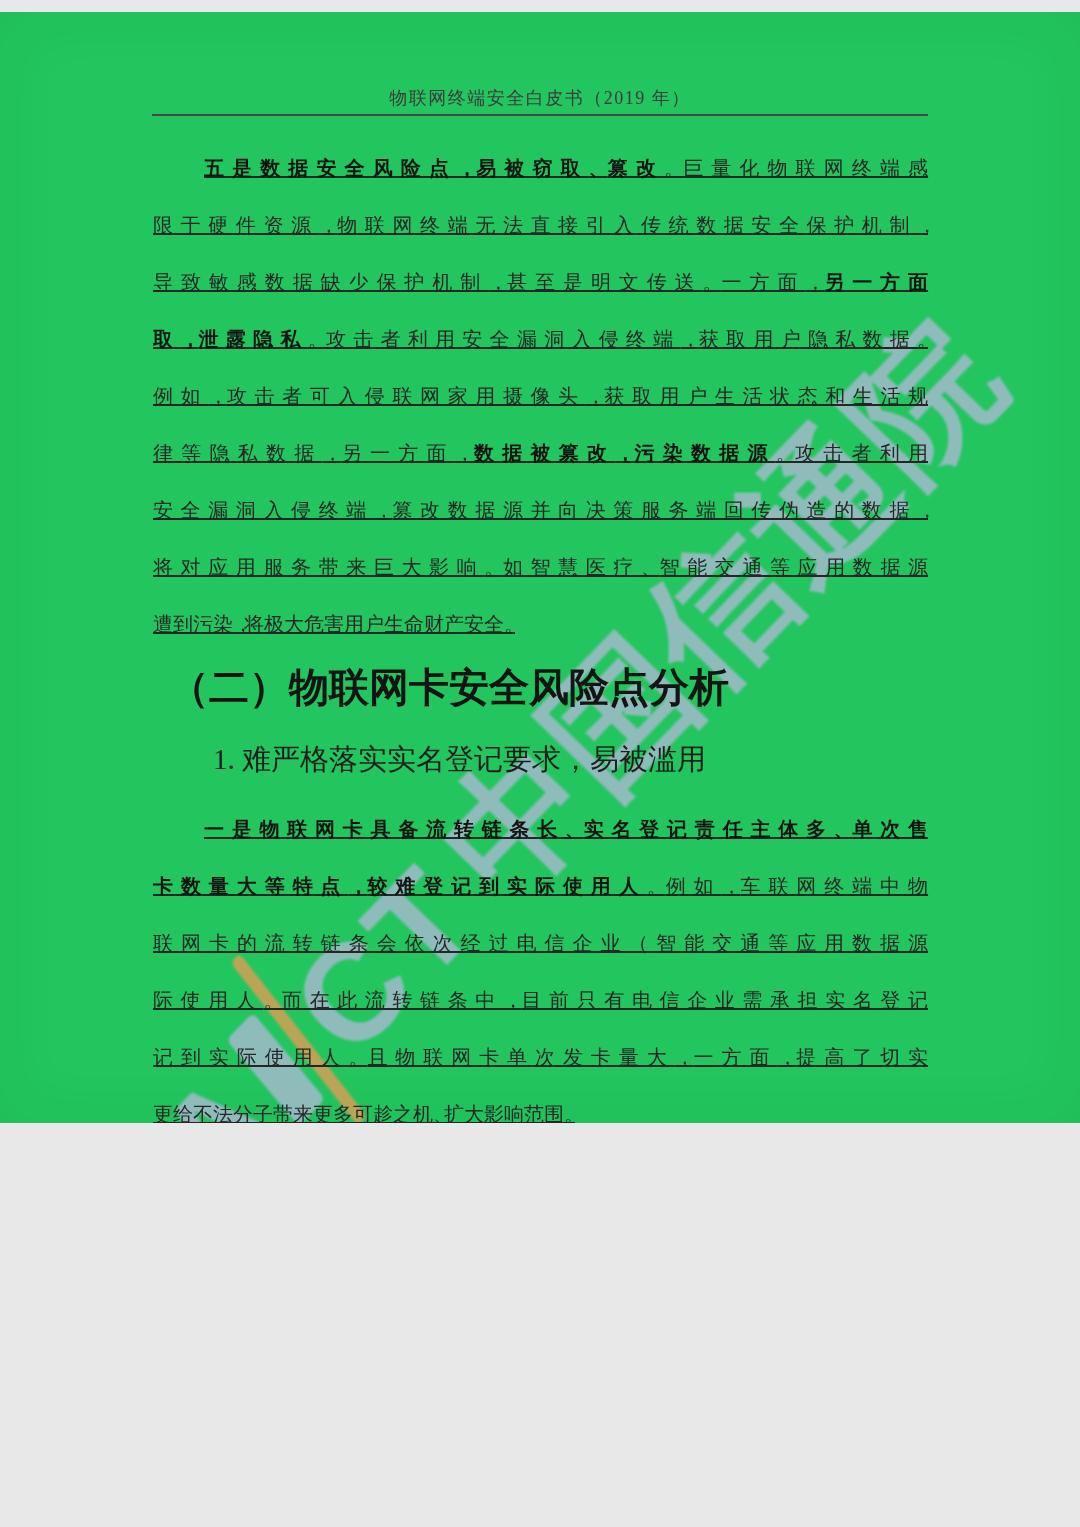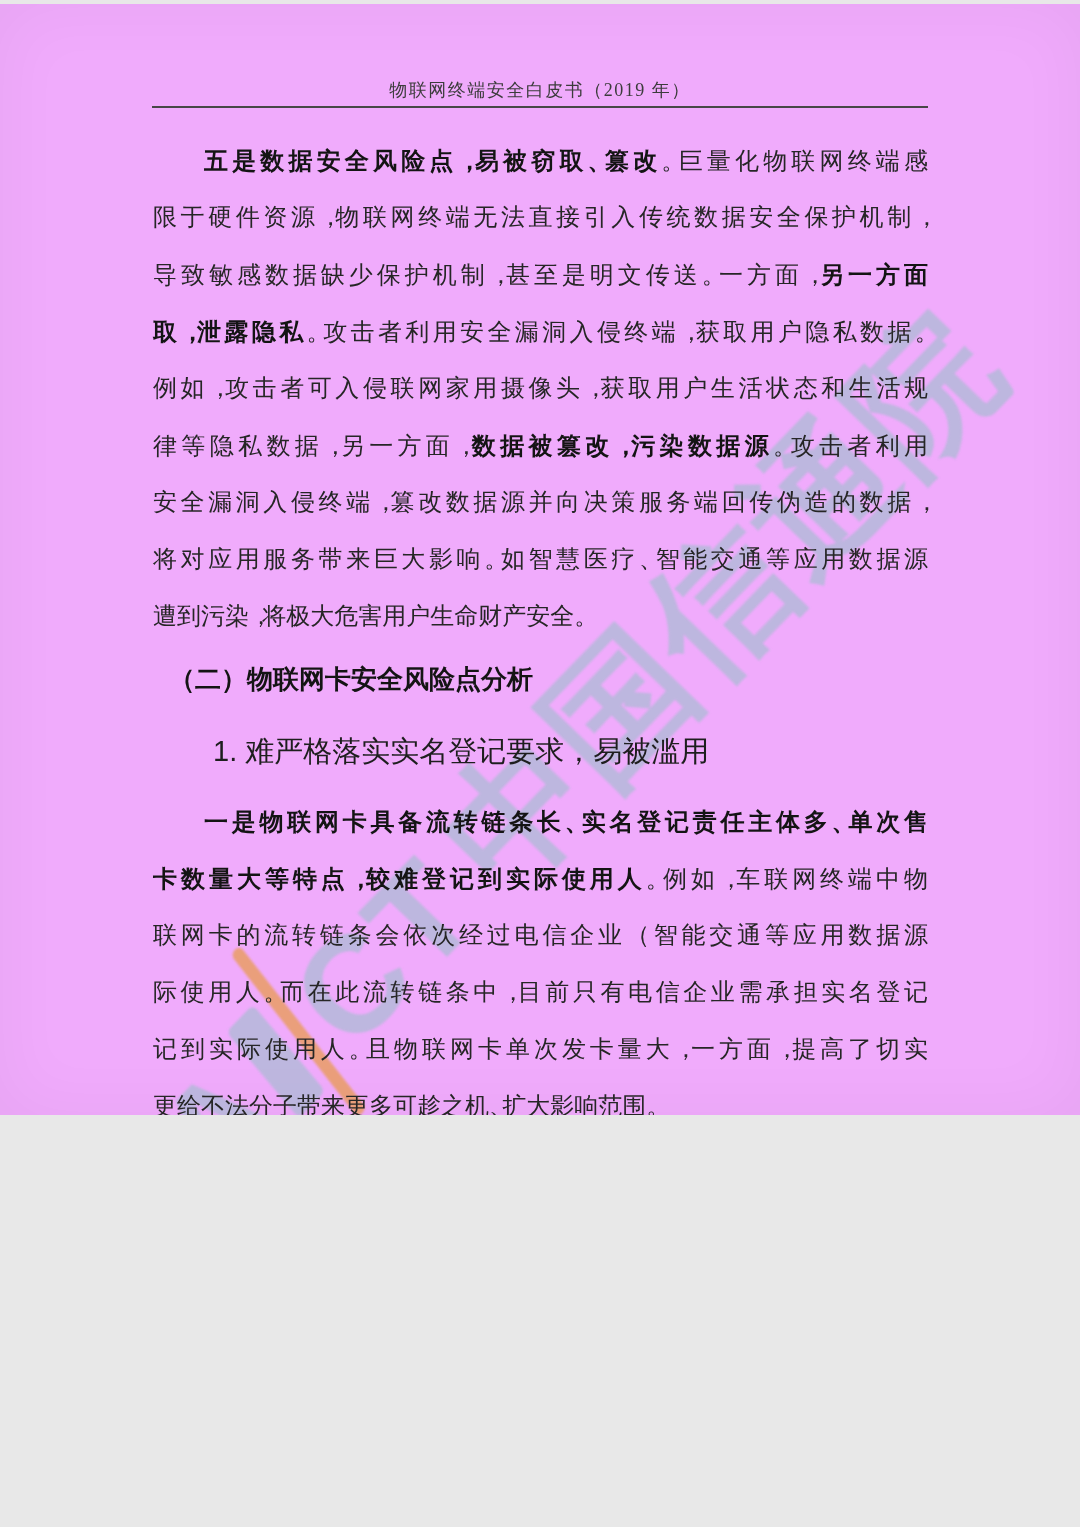--- a/index.html
+++ b/index.html
@@ -1,20 +1,20 @@
 <!DOCTYPE html>
 <html><head>
 <meta charset="utf-8">
 <style>
   html,body{margin:0;padding:0;background:#e8e8e8;}
   .page{
     position:relative;
     width:1080px;height:1111px;
-    margin:4px auto;
-    background:#f0abfc;
+    margin:12px auto;
+    background:#22c55e;
     overflow:hidden;
     font-family:"Liberation Serif","DejaVu Serif",serif;
     color:#262626;
     box-shadow:inset 0 0 70px rgba(0,0,0,0.045);
   }
 
   
   .header-title{
     position:absolute;top:74px;left:0;width:100%;
     text-align:center;font-size:18px;color:#3c3c3c;letter-spacing:1.5px;
@@ -54,41 +54,42 @@
   .wm-cjk{
     font-weight:700;font-size:142px;letter-spacing:4px;margin-left:26px;
     font-family:"Liberation Sans","DejaVu Sans",sans-serif;
   }
 
   
   .doc-body{
     position:absolute;left:153px;top:128px;width:775px;z-index:2;
   }
   .line{
-    font-size:24px;height:57px;line-height:57px;
+    font-size:20px;height:57px;line-height:57px;
     text-align:justify;text-align-last:justify;
     color:#262626;
+    text-decoration:underline;
   }
   .line.indent{text-indent:51px;}
   .line.last{text-align-last:left;}
   .bold-run{
     font-family:"Liberation Sans","DejaVu Sans",sans-serif;
     font-weight:700;color:#141414;
   }
   .pq{letter-spacing:-0.45em;} 
 
   .sec-heading2{
     font-family:"Liberation Sans","DejaVu Sans",sans-serif;
-    font-weight:700;font-size:26px;color:#141414;
+    font-weight:700;font-size:40px;color:#141414;
     height:44px;line-height:44px;margin-top:12px;padding-left:16px;
   }
   .sec-heading3{
     font-size:29px;color:#1e1e1e;
     height:44px;line-height:44px;margin-top:28px;padding-left:60px;
-    font-family:Liberation Sans, sans-serif;
+    font-family:Liberation Serif, serif;
   }
   .sec-heading3 + .sec-para{margin-top:20px;}
 
   
   .footer-page{
     position:absolute;top:1386px;left:0;width:100%;
     text-align:center;font-size:21px;color:#333;z-index:3;
   }
 </style>
 </head>

